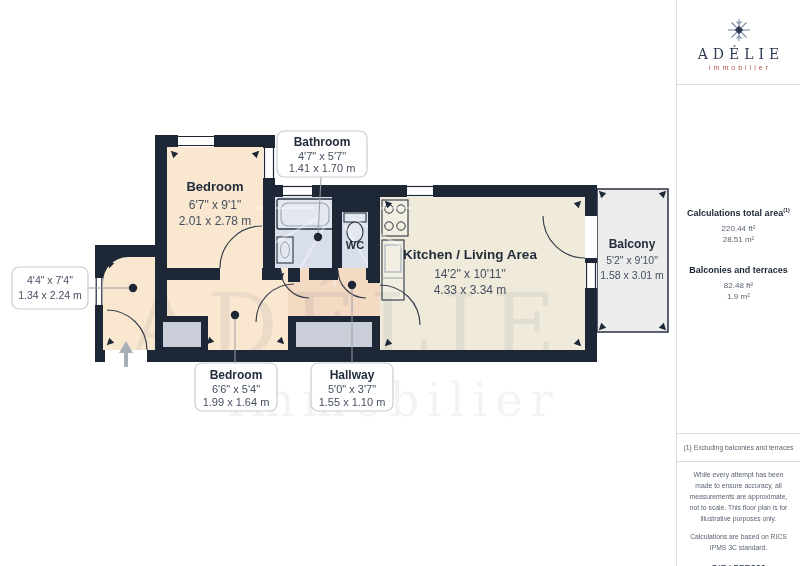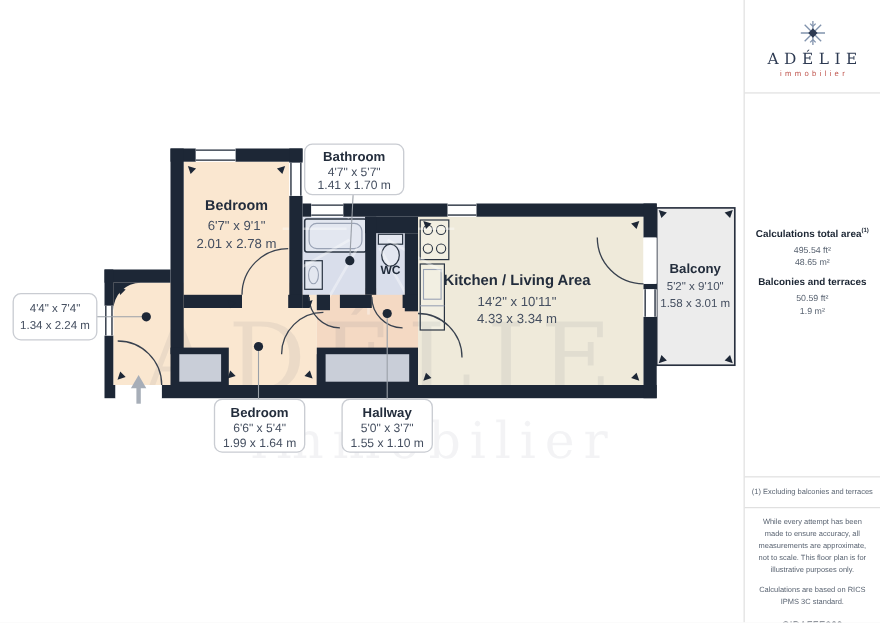--- a/index.html
+++ b/index.html
@@ -14,21 +14,21 @@
   .panel{position:absolute;left:676px;top:0;width:123px;height:566px;background:#fff;
          border-left:1px solid #ddd;}
   .panel-logo{height:85px;border-bottom:1px solid #ddd;display:flex;flex-direction:column;
               align-items:center;justify-content:center;padding-top:4px;box-sizing:border-box;}
   .brand{font-family:"DejaVu Serif",serif;font-size:14px;letter-spacing:5px;color:#2d3a52;
          padding-left:5px;margin-top:3px;}
   .tagline{font-size:7px;letter-spacing:3px;color:#c0564f;padding-left:3px;margin-top:2px;}
   .panel-areas{position:absolute;top:207px;left:0;right:0;text-align:center;}
   .area-title{font-size:9px;font-weight:700;color:#1b2533;margin-bottom:5px;}
   .area-title sup{font-size:5.5px;}
-  .area-title.second{margin-top:7px;}
+  .area-title.second{margin-top:20px;}
   .area-val{font-size:8px;color:#5a6472;line-height:11px;}
   .panel-footnote{position:absolute;top:433px;left:0;right:0;height:29px;box-sizing:border-box;
                   border-top:1px solid #ddd;border-bottom:1px solid #ddd;display:flex;
                   align-items:center;justify-content:center;font-size:6.8px;color:#5a6472;
                   text-align:center;padding:0 6px;}
   .panel-disclaimer{position:absolute;top:470px;left:0;right:0;text-align:center;
                     font-size:6.8px;color:#5a6472;padding:0 9px;line-height:1.6;}
   .panel-disclaimer p{margin:0 0 8px 0;}
   .giraffe{margin-top:2px;font-size:8.5px;color:#2a3340;letter-spacing:.4px;}
   .giraffe b{font-weight:700;}
@@ -288,24 +288,24 @@
             <line x1="2.5" y1="8.5" x2="0" y2="6"></line>
         </g>
         <rect x="-3" y="-3" width="6" height="6" transform="rotate(45)" fill="#2d3a52"></rect>
       </svg>
       <div class="brand">ADÉLIE</div>
       <div class="tagline">immobilier</div>
     </div>
 
     <div class="panel-areas">
       <div class="area-title"><span>Calculations total area</span><sup>(1)</sup></div>
-      <div class="area-val">495.54 ft²</div>
-      <div class="area-val">48.65 m²</div>
+      <div class="area-val">220.44 ft²</div>
+      <div class="area-val">28.51 m²</div>
       <div class="area-title second">Balconies and terraces</div>
-      <div class="area-val">50.59 ft²</div>
+      <div class="area-val">82.48 ft²</div>
       <div class="area-val">1.9 m²</div>
     </div>
 
     <div class="panel-footnote">(1) Excluding balconies and terraces</div>
 
     <div class="panel-disclaimer">
       <p>While every attempt has been made to ensure accuracy, all measurements are approximate, not to scale. This floor plan is for illustrative purposes only.</p>
       <p>Calculations are based on RICS IPMS 3C standard.</p>
       <div class="giraffe"><span>GIRAFFE</span><b>360</b></div>
     </div>

